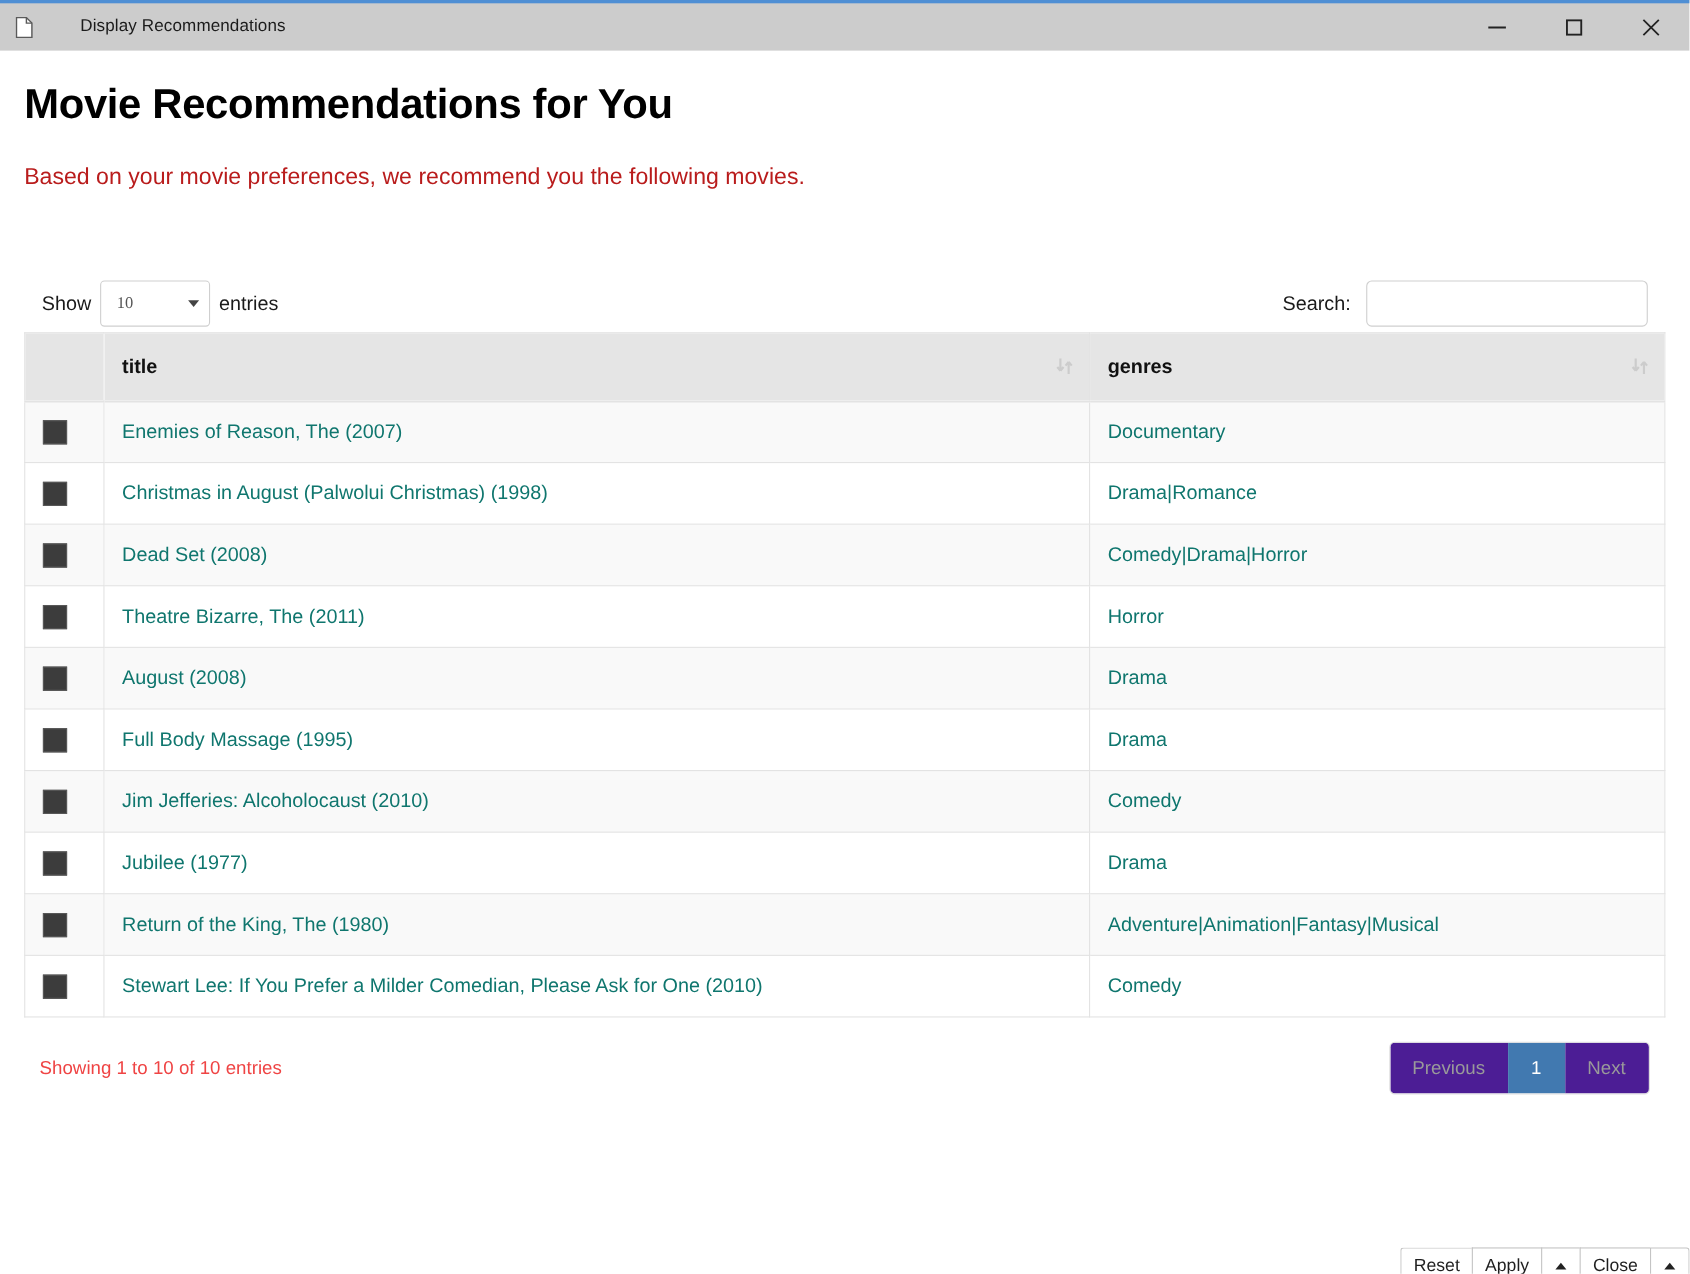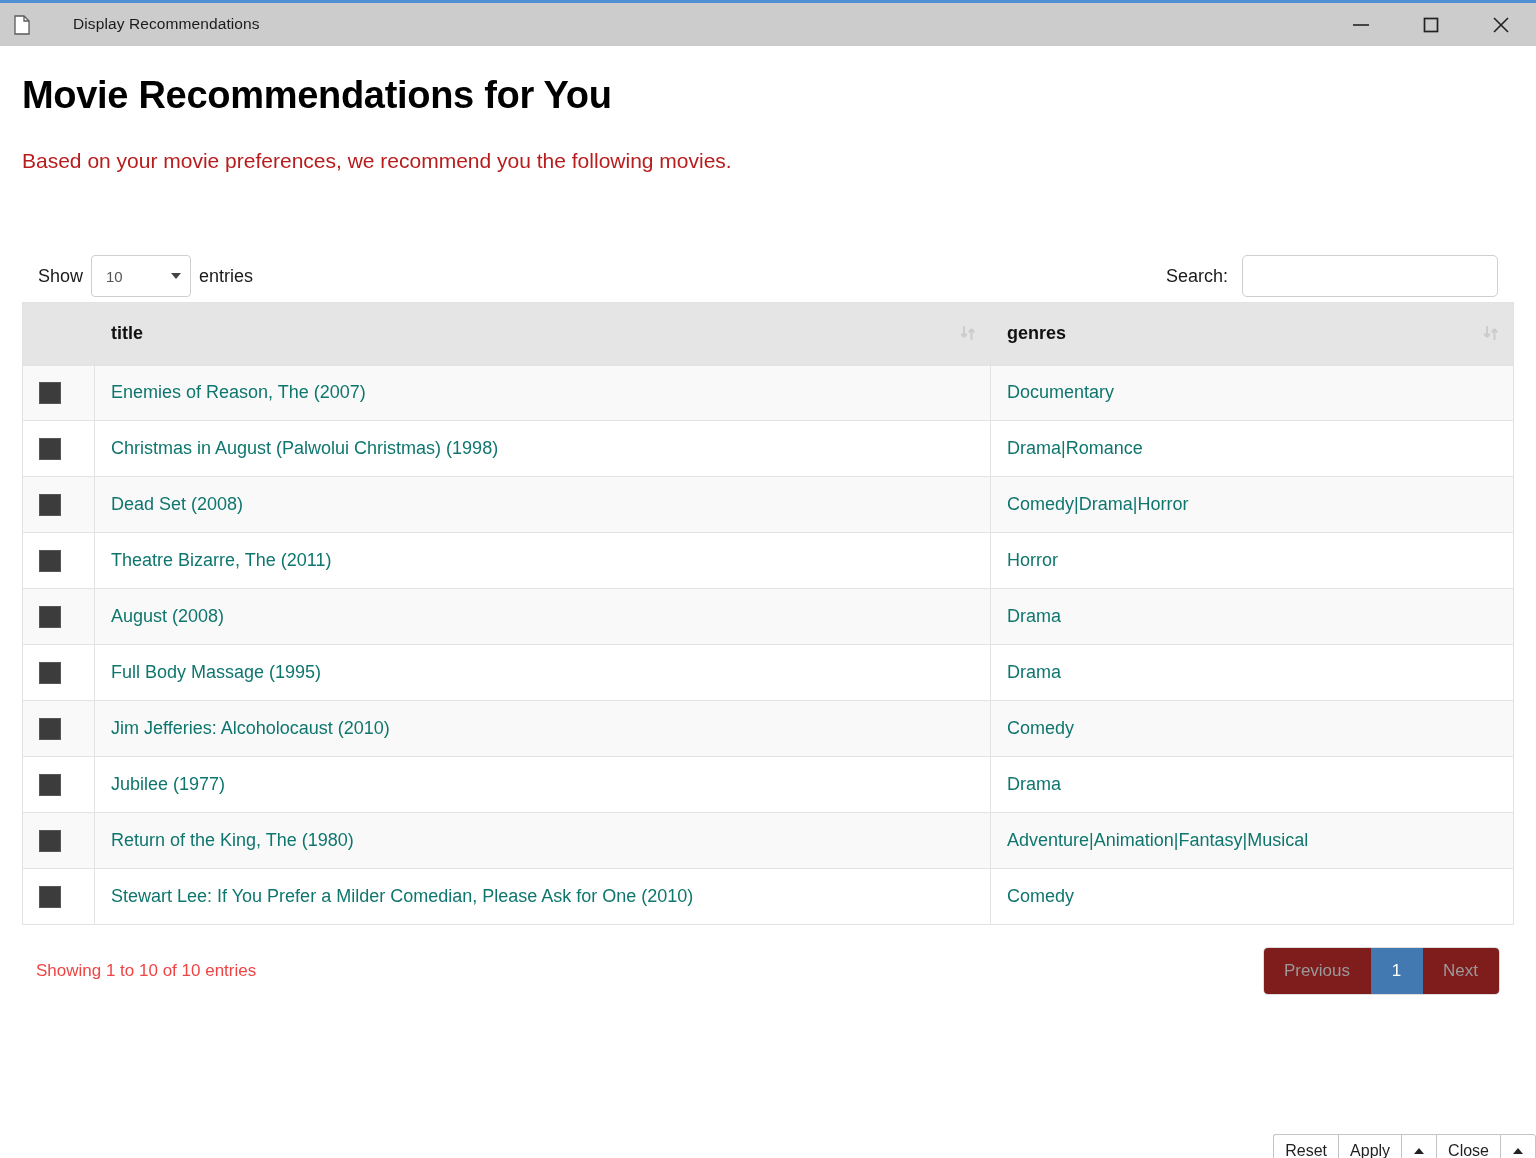--- a/index.html
+++ b/index.html
@@ -72,20 +72,21 @@
     border: 1px solid #cfcfcf;
     border-radius: 4px;
     background: #fff;
     display: flex;
     align-items: center;
     justify-content: space-between;
     padding: 0 9px 0 14px;
     font-size: 15px;
     color: #555;
     cursor: pointer;
+    font-family: Liberation Serif, serif;
   }
   #length-select .caret {
     width: 0; height: 0;
     border-left: 5px solid transparent;
     border-right: 5px solid transparent;
     border-top: 6px solid #444;
   }
   #search-control { display: flex; align-items: center; font-size: 18px; color: #1a1a1a; }
   #search-input {
     margin-left: 14px;
@@ -173,21 +174,21 @@
     border-radius: 5px;
     overflow: hidden;
     height: 48px;
   }
   .page-btn {
     min-width: 58px;
     padding: 0 20px;
     display: flex; align-items: center; justify-content: center;
     font-size: 17px;
     color: #9a9a9a;
-    background: #7f1d1d;
+    background: #4c1d95;
     cursor: default;
     border-right: 1px solid transparent;
   }
   .page-btn.num {
     color: #ffffff;
     background: #4179b0;
     min-width: 52px;
     padding: 0;
     cursor: pointer;
   }

